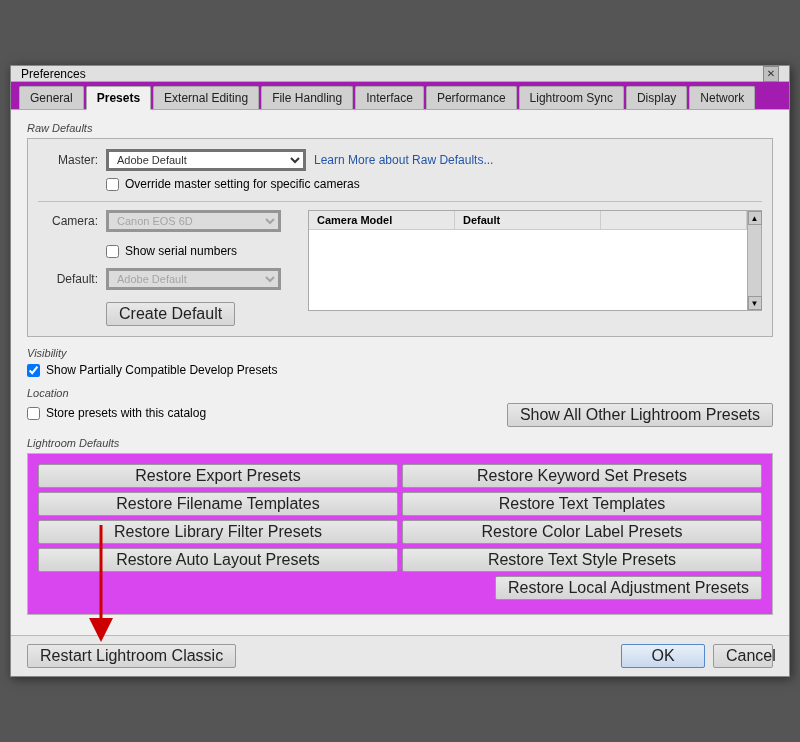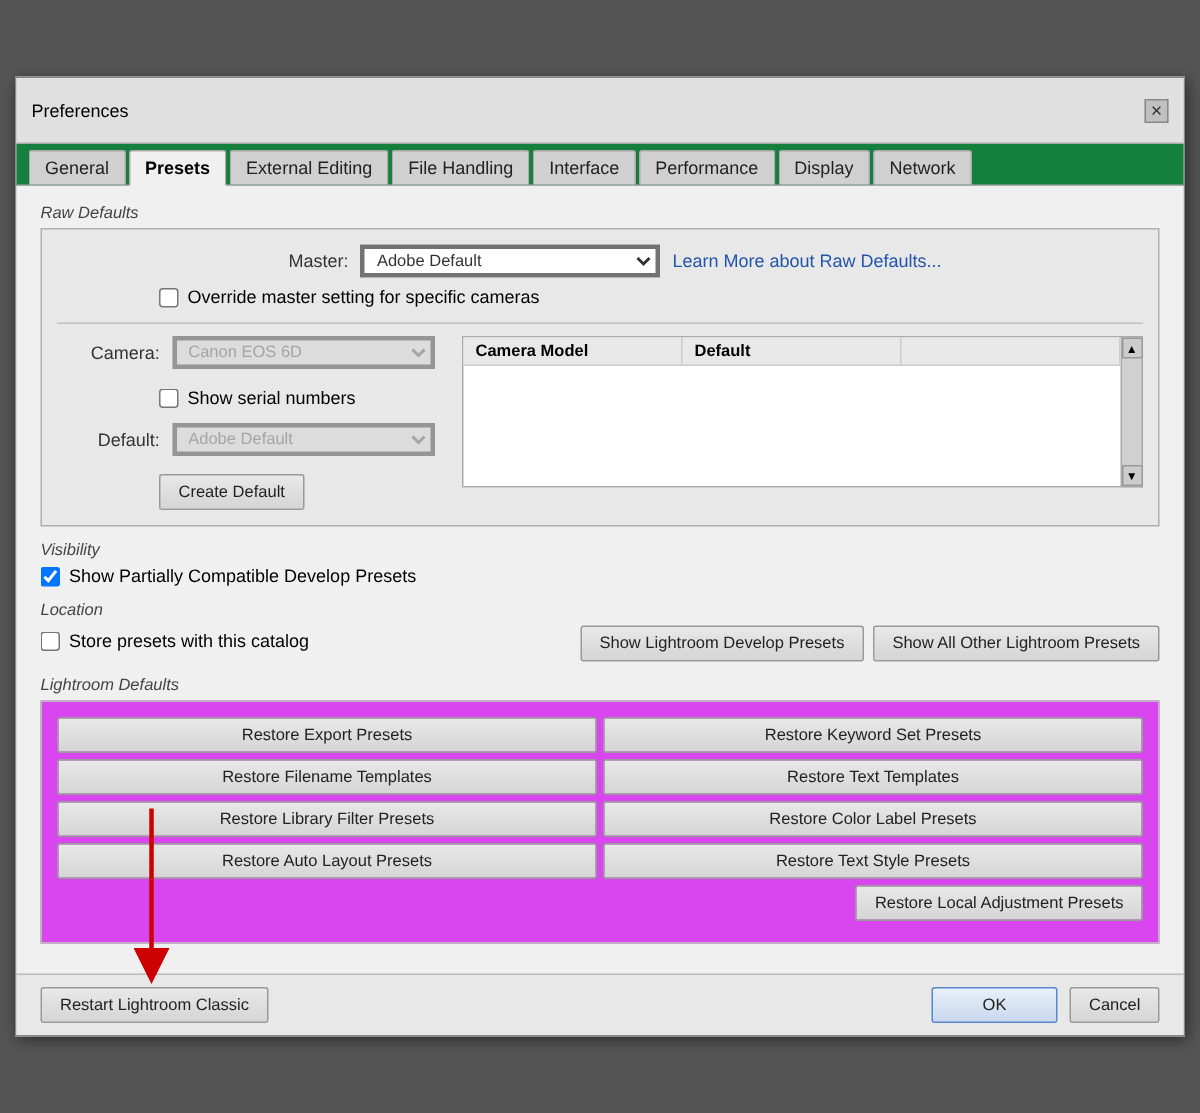--- a/index.html
+++ b/index.html
@@ -22,42 +22,42 @@
       display: flex;
       flex-direction: column;
     }
     .title-bar {
       background: #e0e0e0;
       border-bottom: 1px solid #aaa;
       padding: 6px 10px;
       display: flex;
       align-items: center;
       justify-content: space-between;
-      height: 44px;
+      height: 16px;
     }
     .title-bar-text {
       font-size: 12px;
       font-weight: normal;
       color: #000;
     }
     .close-btn {
       width: 16px;
       height: 16px;
       background: #c0c0c0;
       border: 1px solid #888;
       cursor: pointer;
       display: flex;
       align-items: center;
       justify-content: center;
       font-size: 10px;
       color: #333;
     }
     .tabs {
       display: flex;
-      background: #15803d;
+      background: #a21caf;
       border-bottom: 1px solid #aaa;
       padding: 4px 8px 0;
       gap: 2px;
     }
     .tab {
       padding: 4px 10px;
       font-size: 12px;
       background: #d0d0d0;
       border: 1px solid #aaa;
       border-bottom: none;
@@ -90,21 +90,20 @@
       border: 1px solid #b0b0b0;
       background: #e8e8e8;
       padding: 10px;
       margin-bottom: 10px;
     }
     .row {
       display: flex;
       align-items: center;
       margin-bottom: 6px;
       gap: 8px;
-      justify-content: center;
     }
     .row label {
       min-width: 60px;
       text-align: right;
       color: #333;
       font-size: 12px;
     }
     select {
       height: 22px;
       border: 3px solid #737373;
@@ -143,21 +142,21 @@
       display: flex;
       align-items: center;
       justify-content: center;
       font-size: 8px;
     }
     .btn {
       height: 24px;
       padding: 0 12px;
       border: 1px solid #999;
       background: linear-gradient(to bottom, #e8e8e8, #d5d5d5);
-      font-size: 11px;
+      font-size: 16px;
       cursor: pointer;
       color: #222;
       white-space: nowrap;
       border-radius: 2px;
     }
     .btn-primary {
       border: 1px solid #5588cc;
       background: linear-gradient(to bottom, #e8f0f8, #c8d8ee);
     }
     .presets-section {
@@ -244,20 +243,21 @@
     <div class="close-btn">✕</div>
   </div>
 
   <div class="tabs">
     <div class="tab">General</div>
     <div class="tab active">Presets</div>
     <div class="tab">External Editing</div>
     <div class="tab">File Handling</div>
     <div class="tab">Interface</div>
     <div class="tab">Performance</div>
+    <div class="tab">Lightroom Sync</div>
     <div class="tab">Display</div>
     <div class="tab">Network</div>
   </div>
 
   <div class="content">
 
     <div class="section">
       <div class="section-label">Raw Defaults</div>
       <div class="section-box">
 
@@ -328,21 +328,20 @@
     </div>
 
     <div class="section">
       <div class="section-label">Location</div>
       <div style="display: flex; align-items: center; gap: 24px;">
         <div class="checkbox-row">
           <input type="checkbox" style="">
           <span>Store presets with this catalog</span>
         </div>
         <div style="margin-left: auto; display: flex; gap: 6px;">
-          <button class="btn">Show Lightroom Develop Presets</button>
           <button class="btn">Show All Other Lightroom Presets</button>
         </div>
       </div>
     </div>
 
     <div class="section presets-section">
       <div class="section-label">Lightroom Defaults</div>
       <div style="border: 1px solid #b8b8b8; background: #d946ef; padding: 10px;">
         <div class="presets-grid">
           <button class="btn">Restore Export Presets</button>

